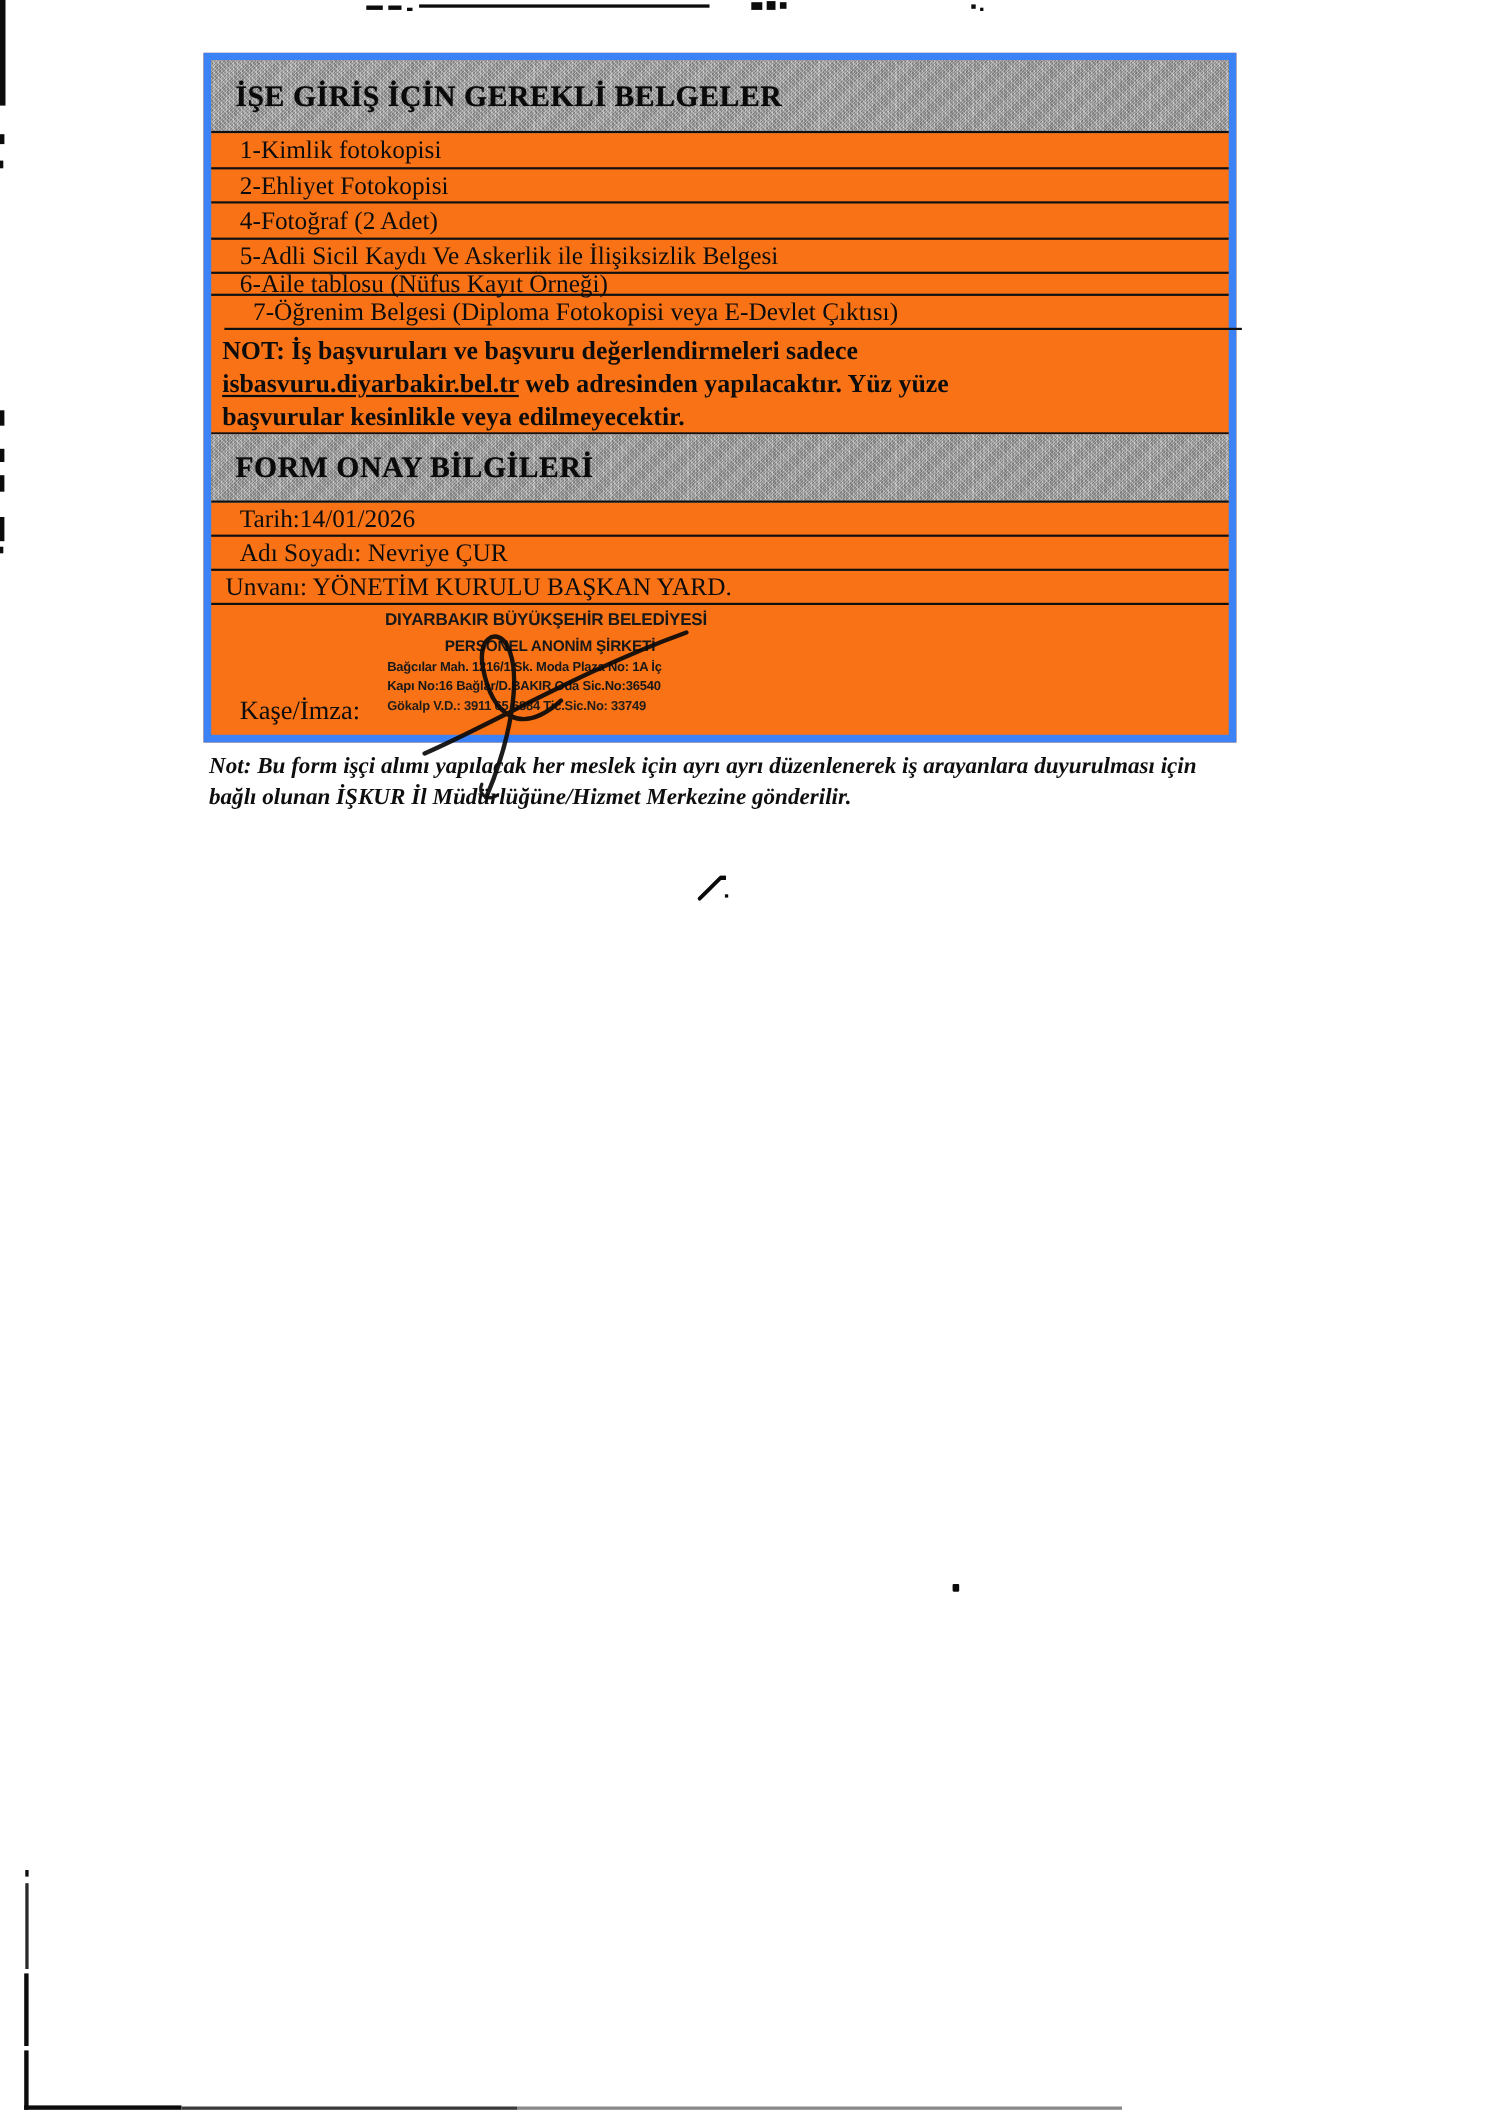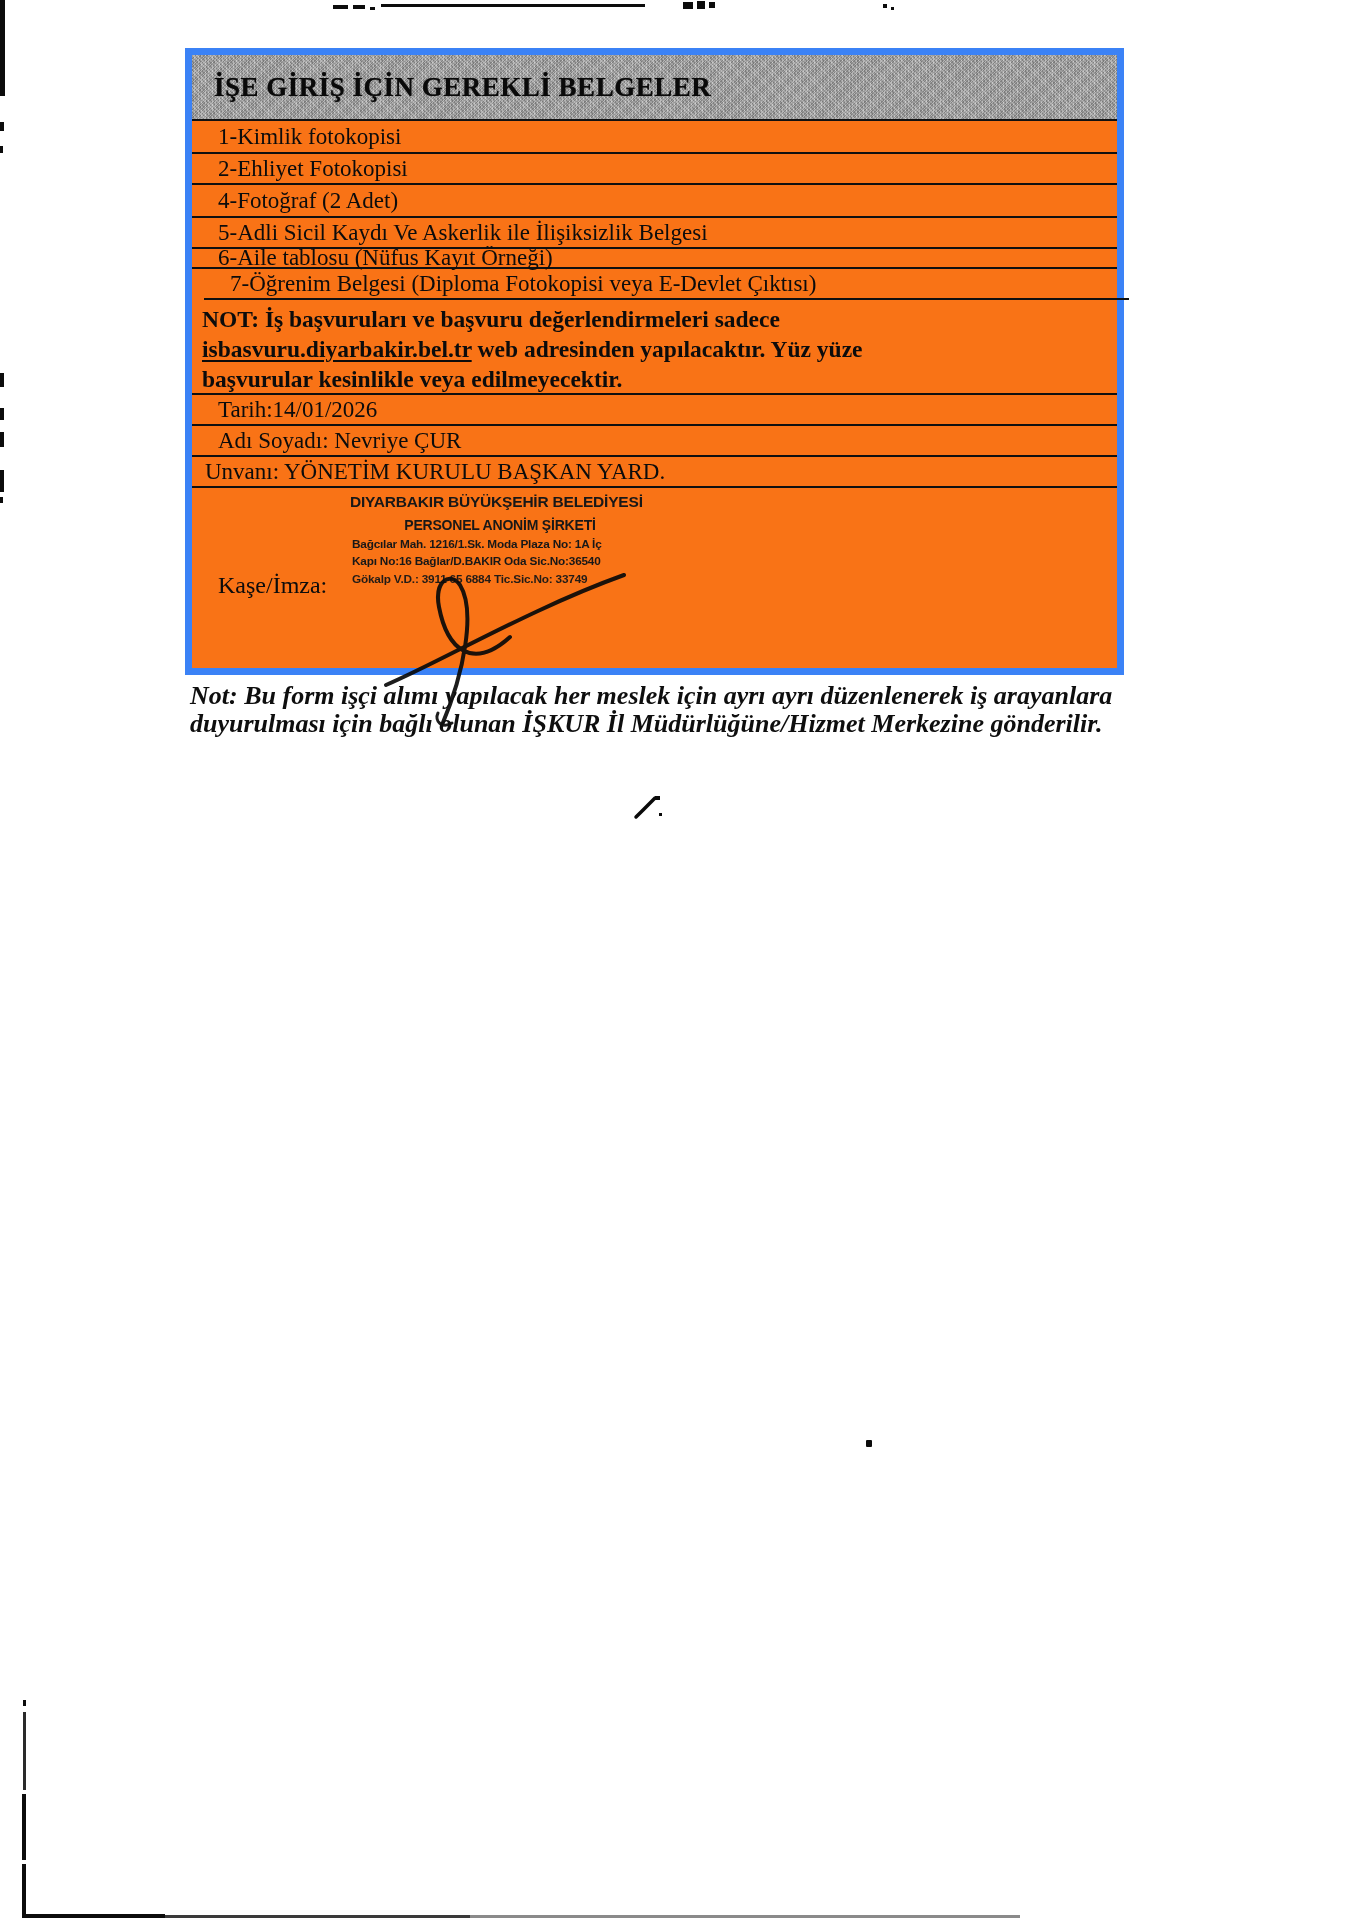--- a/index.html
+++ b/index.html
@@ -48,21 +48,21 @@
     font-family:"Liberation Sans",sans-serif;color:#181818;
     font-weight:bold;letter-spacing:-0.2px;line-height:1;
   }
   .stamp .s1{font-size:15.5px;text-align:left;margin:0 0 8px 0;}
   .stamp .s2{font-size:14px;text-align:center;margin:0 0 7px 0;width:300px;}
   .stamp .s3,.stamp .s4,.stamp .s5{font-size:11.8px;margin:0 0 6px 2px;white-space:nowrap;}
   .stamp .s5{opacity:.95;}
   
   .footnote{
     position:absolute;left:190px;top:682px;width:945px;
-    font-style:italic;font-weight:bold;font-size:26px;line-height:28px;color:#0e0e0e;
+    font-style:italic;font-weight:bold;font-size:21px;line-height:28px;color:#0e0e0e;
   }
   
   .sig{position:absolute;left:372px;top:563px;pointer-events:none;}
   .penmark{position:absolute;left:628px;top:793px;pointer-events:none;}
   .inkdot{position:absolute;left:866px;top:1440px;width:6px;height:7px;background:#0b0b0b;border-radius:1px;}
 </style>
 </head>
 <body>
 
 <div class="page">
@@ -118,20 +118,23 @@
     <div class="trow" style="height:31px;margin-left:12px;">
       <span>7-Öğrenim Belgesi (Diploma Fotokopisi veya E-Devlet Çıktısı)</span>
     </div>
 
     <div class="trow not-row" style="height:95px;">
       <div>NOT: İş başvuruları ve başvuru değerlendirmeleri sadece</div>
       <div><span class="u">isbasvuru.diyarbakir.bel.tr</span><span> web adresinden yapılacaktır. Yüz yüze</span></div>
       <div>başvurular kesinlikle veya edilmeyecektir.</div>
     </div>
 
+    <div class="trow gray-bar" style="height:62px;">
+      <span>FORM ONAY BİLGİLERİ</span>
+    </div>
 
     <div class="trow" style="height:31px;">
       <span>Tarih:14/01/2026</span>
     </div>
     <div class="trow" style="height:31px;">
       <span>Adı Soyadı: Nevriye ÇUR</span>
     </div>
     <div class="trow" style="height:31px;padding-left:13px;">
       <span>Unvanı: YÖNETİM KURULU BAŞKAN YARD.</span>
     </div>

